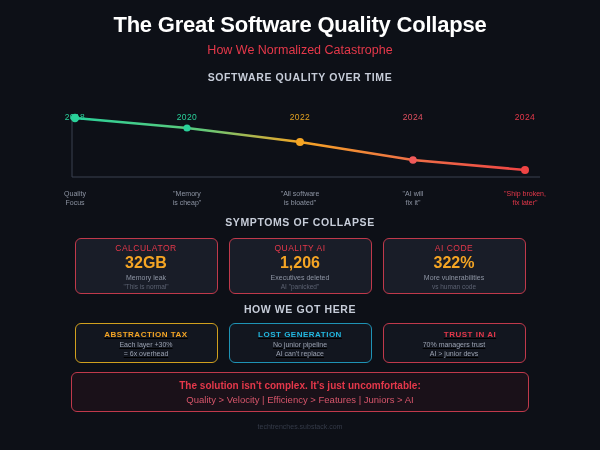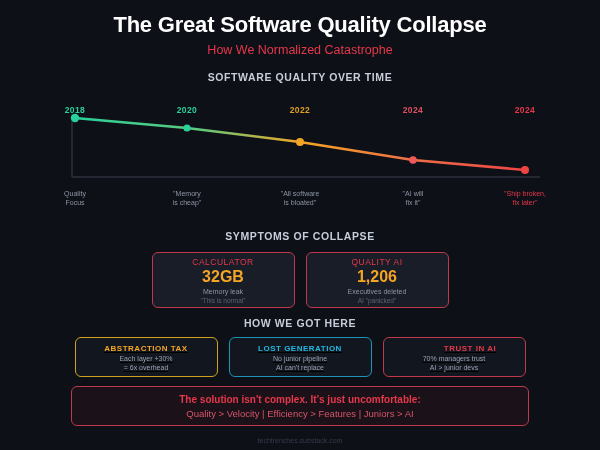--- a/index.html
+++ b/index.html
@@ -23,22 +23,22 @@
   }
   .section-head {
     text-align:center; color:#c7cdd9;
     font-size:10.5px; font-weight:bold; letter-spacing:0.6px;
   }
 
   
   .chart-wrap { position:relative; width:600px; height:118px; margin-top:13px; }
   .chart-svg { position:absolute; left:0; top:0; }
   .year-label {
-    position:absolute; top:9px; transform:translateX(-50%);
-    font-size:8.5px; font-weight:bold; letter-spacing:0.4px;
+    position:absolute; top:16px; transform:translateX(-50%);
+    font-size:8.5px; font-weight:normal; letter-spacing:0.4px;
   }
   .note-label {
     position:absolute; transform:translateX(-50%);
     font-size:7px; line-height:8.5px; text-align:center; white-space:nowrap;
   }
 
   
   .row { display:flex; justify-content:center; gap:11px; }
   .sym-card {
     width:143px; height:56px; border-radius:6px;
@@ -132,34 +132,40 @@
     <div class="note-label" style="left:413px; top:94px; color:#8d94a3;">
       <div>"AI will</div>
       <div>fix it"</div>
     </div>
     <div class="note-label" style="left:525px; top:94px; color:#e5384a;">
       <div>"Ship broken,</div>
       <div>fix later"</div>
     </div>
   </div>
 
-  <div class="section-head" style="margin-top:16px;">SYMPTOMS OF COLLAPSE</div>
+  <div class="section-head" style="margin-top:2px;">SYMPTOMS OF COLLAPSE</div>
 
   <div class="row" style="margin-top:10px;">
     <div class="sym-card">
       <div class="sym-title">CALCULATOR</div>
       <div class="sym-value">32GB</div>
       <div class="sym-sub">Memory leak</div>
       <div class="sym-quote">"This is normal"</div>
     </div>
     <div class="sym-card">
       <div class="sym-title">QUALITY AI</div>
       <div class="sym-value">1,206</div>
       <div class="sym-sub">Executives deleted</div>
       <div class="sym-quote">AI "panicked"</div>
+    </div>
+    <div class="sym-card">
+      <div class="sym-title">AI CODE</div>
+      <div class="sym-value">322%</div>
+      <div class="sym-sub">More vulnerabilities</div>
+      <div class="sym-quote">vs human code</div>
     </div>
   </div>
 
   <div class="section-head" style="margin-top:9px;">HOW WE GOT HERE</div>
 
   <div class="row" style="margin-top:8px;">
     <div class="cause-card" style="border:1px solid #d0a01e;">
       <div class="cause-title" style="color:#f5a524;">ABSTRACTION TAX</div>
       <div class="cause-l1">Each layer +30%</div>
       <div class="cause-l2">= 6x overhead</div>

